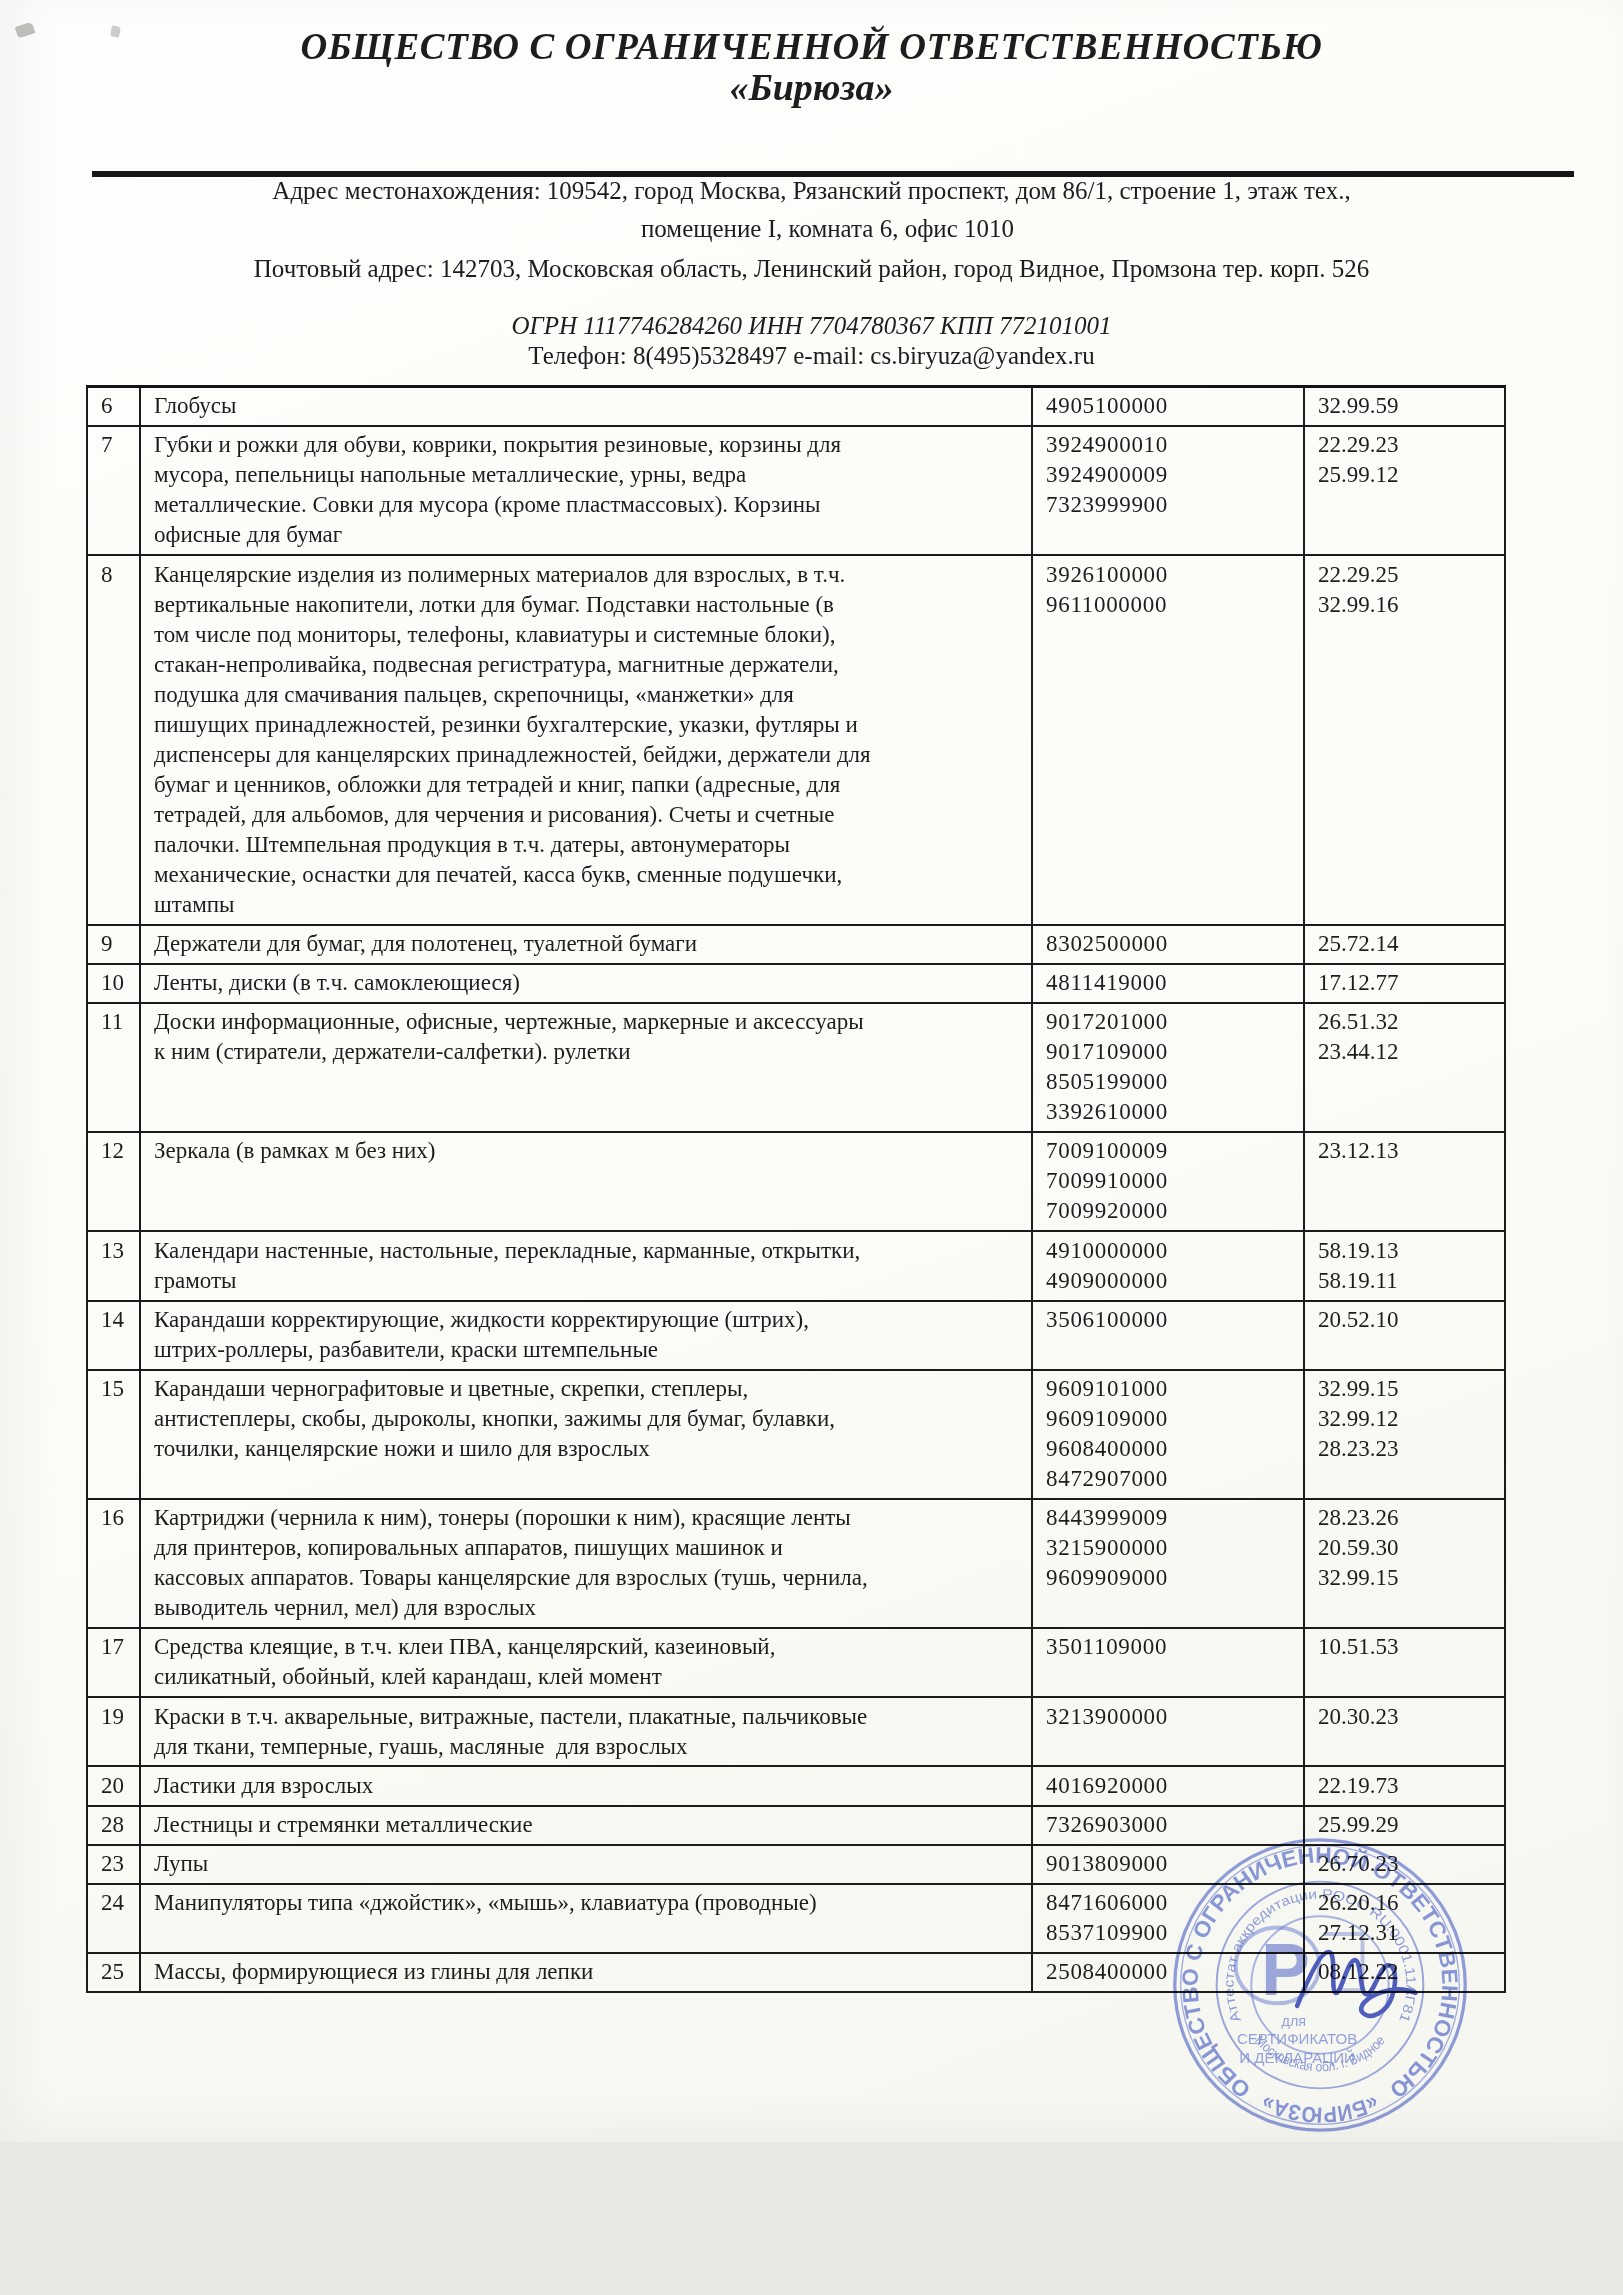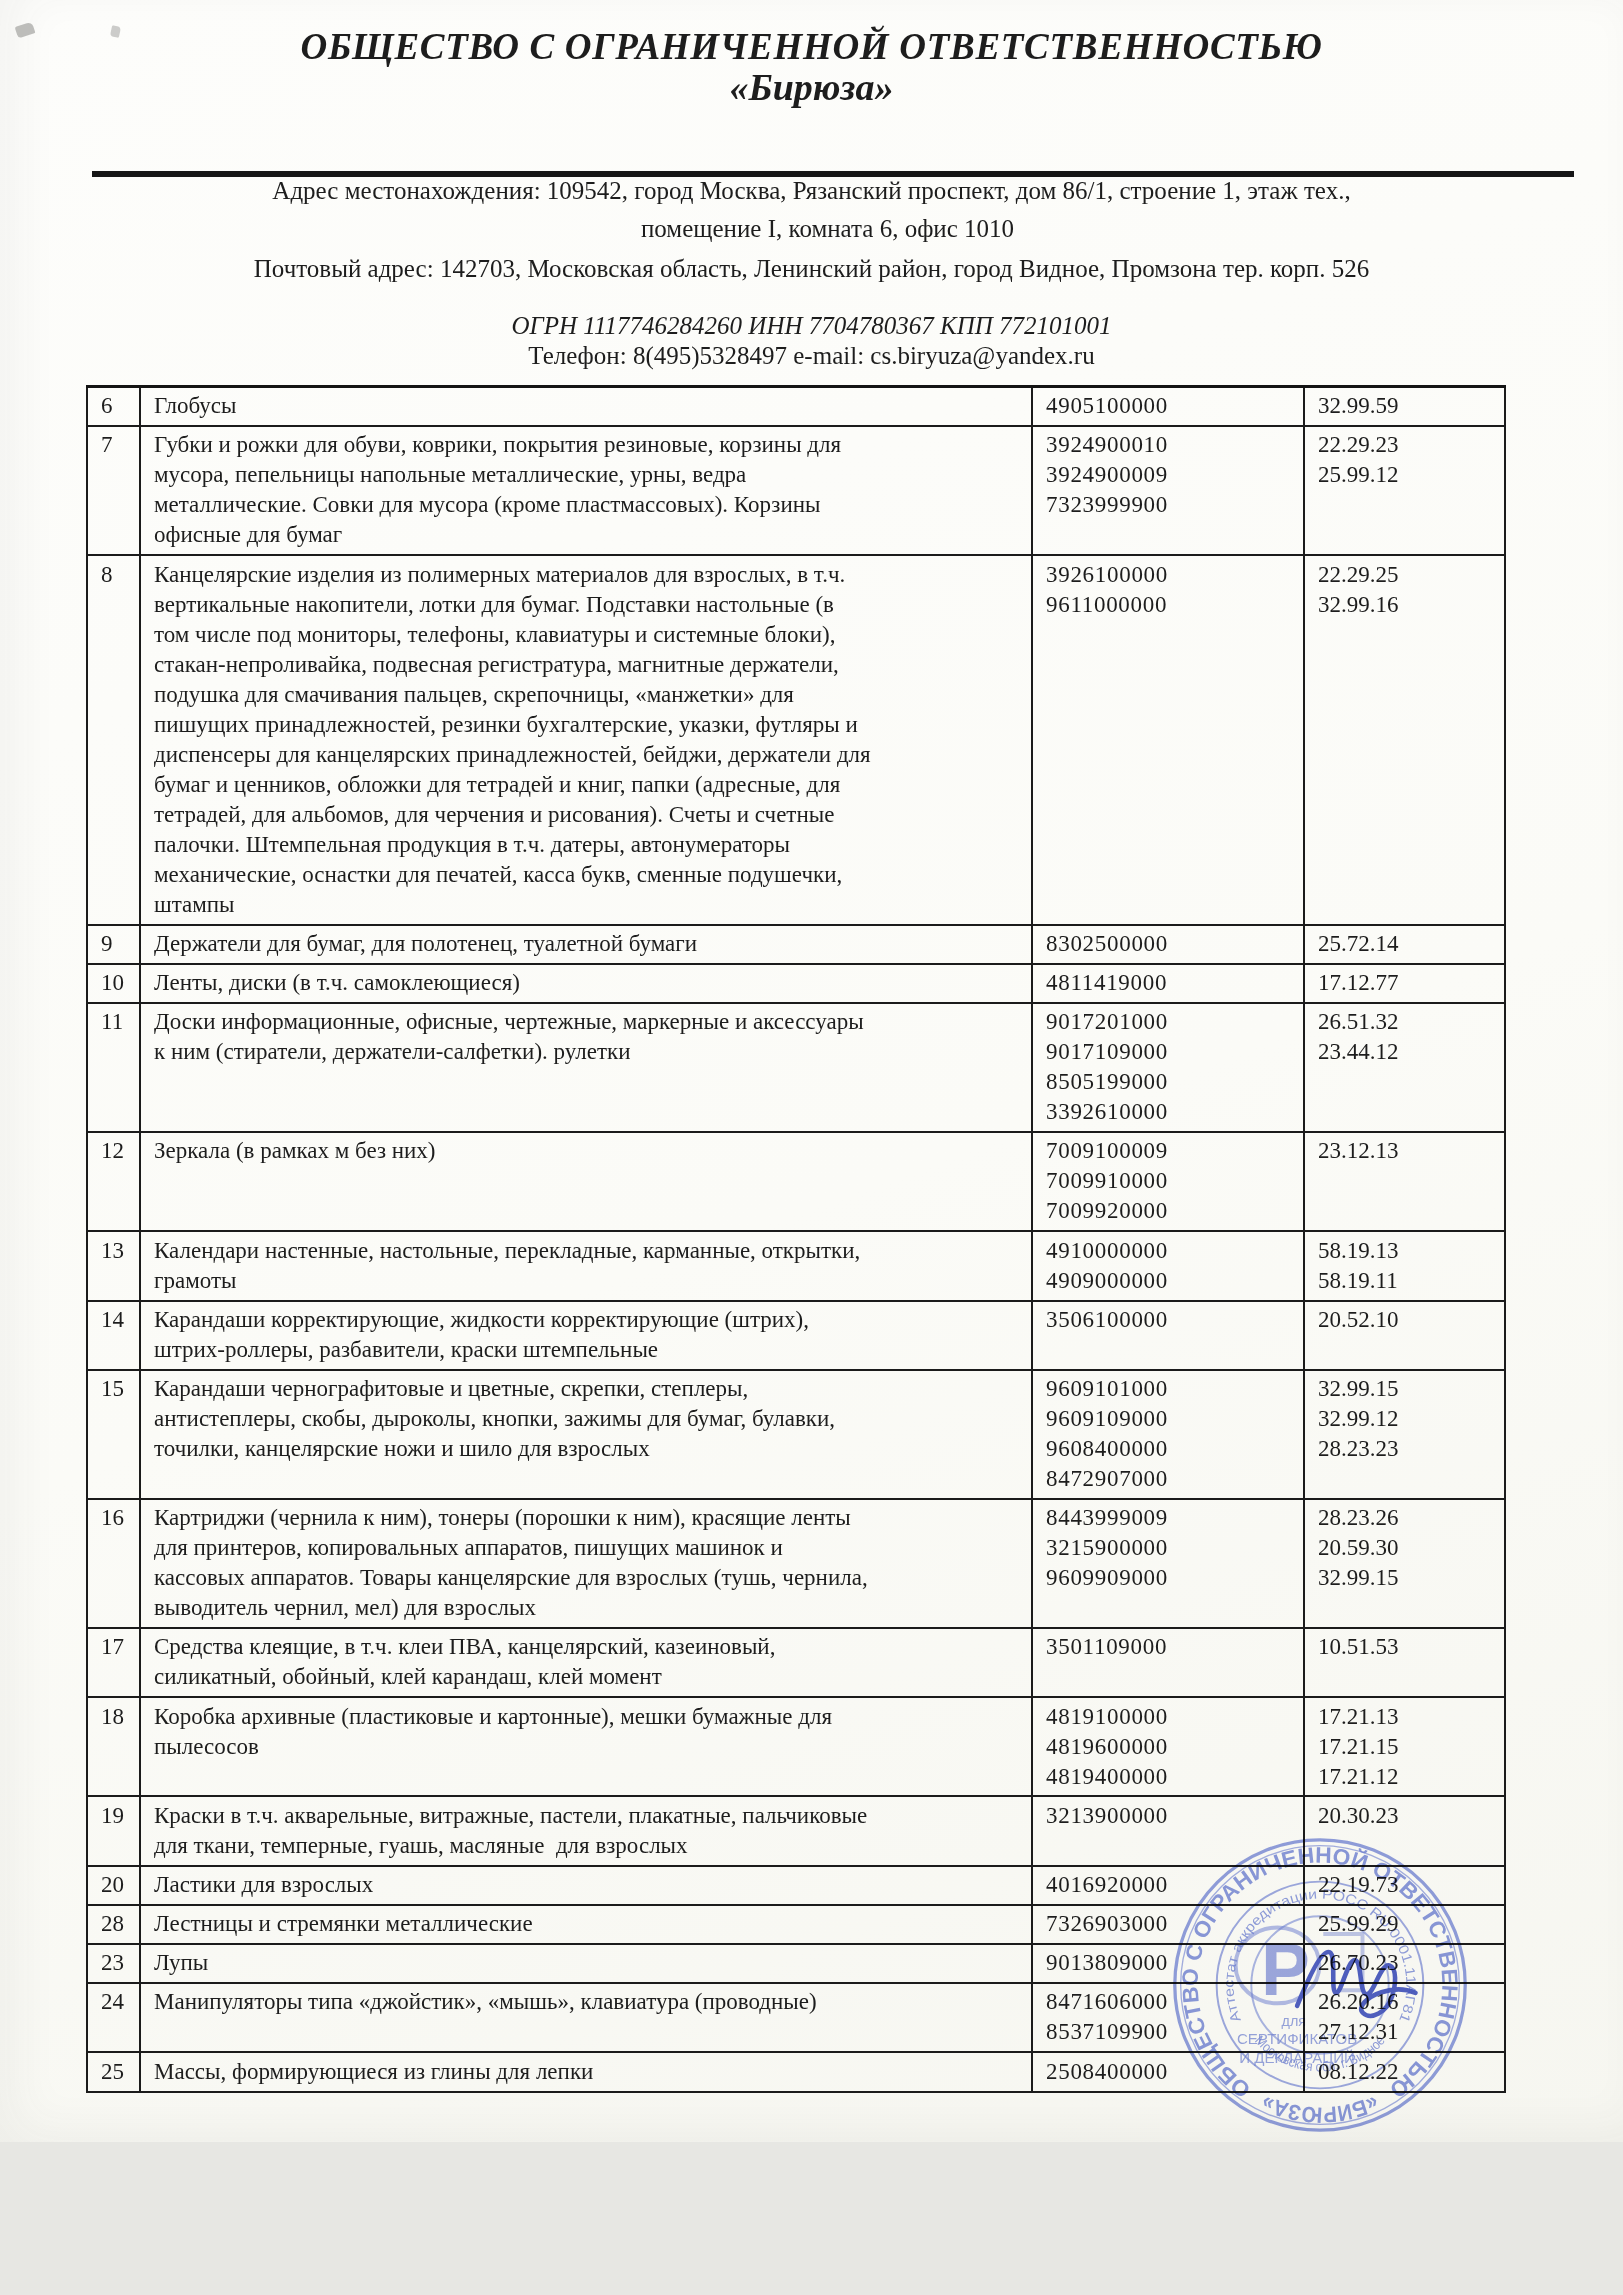--- a/index.html
+++ b/index.html
@@ -180,31 +180,20 @@
 32.99.15</td>
         </tr>
         <tr>
           <td class="c-num">17</td>
           <td class="c-desc">Средства клеящие, в т.ч. клеи ПВА, канцелярский, казеиновый,
 силикатный, обойный, клей карандаш, клей момент</td>
           <td class="c-code">3501109000</td>
           <td class="c-class">10.51.53</td>
         </tr>
         <tr>
-          <td class="c-num">18</td>
-          <td class="c-desc">Коробка архивные (пластиковые и картонные), мешки бумажные для
-пылесосов</td>
-          <td class="c-code">4819100000
-4819600000
-4819400000</td>
-          <td class="c-class">17.21.13
-17.21.15
-17.21.12</td>
-        </tr>
-        <tr>
           <td class="c-num">19</td>
           <td class="c-desc">Краски в т.ч. акварельные, витражные, пастели, плакатные, пальчиковые
 для ткани, темперные, гуашь, масляные  для взрослых</td>
           <td class="c-code">3213900000</td>
           <td class="c-class">20.30.23</td>
         </tr>
         <tr>
           <td class="c-num">20</td>
           <td class="c-desc">Ластики для взрослых</td>
           <td class="c-code">4016920000</td>

